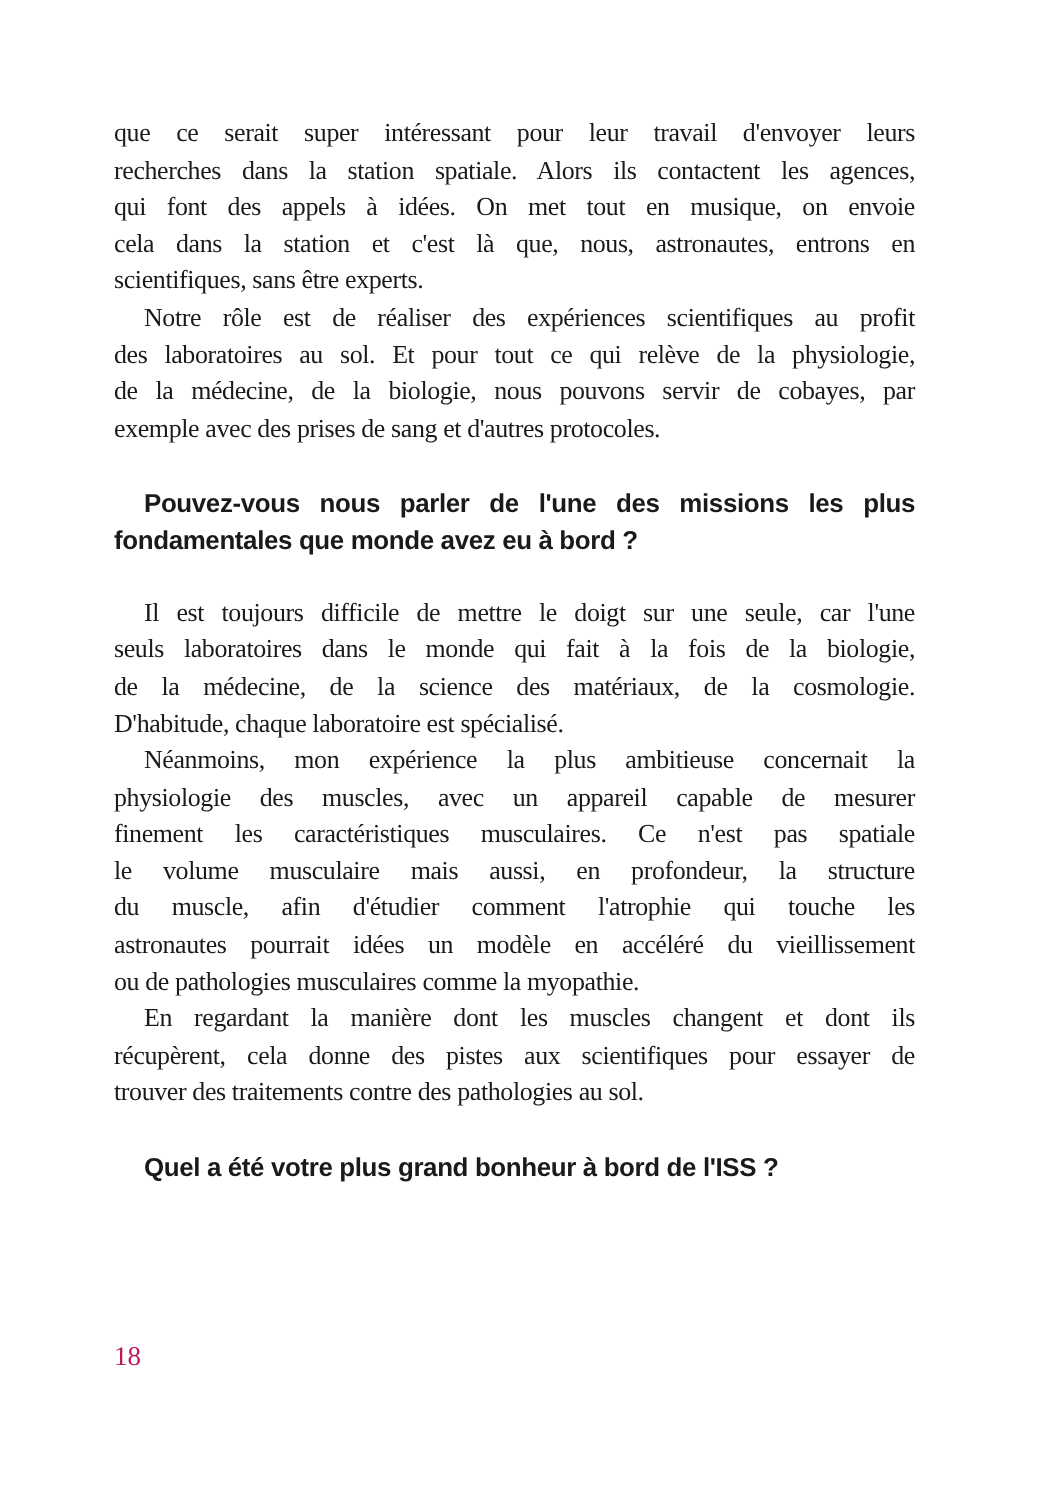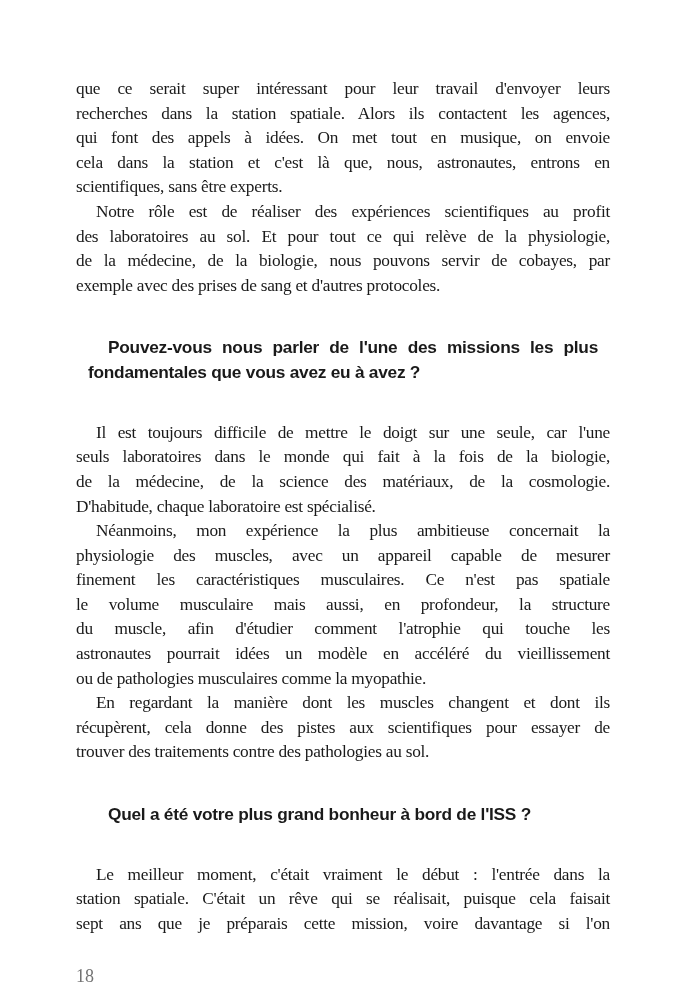--- a/index.html
+++ b/index.html
@@ -7,25 +7,25 @@
     .page {
       position: absolute; left: 76px; top: 77px; width: 534px;
       font-family: "Liberation Sans", sans-serif;
       font-size: 17.3px; line-height: 24.6px; color: #1a1a1a;
       letter-spacing: -0.25px;
     }
     .para { margin: 0; text-align: justify; font-family: Liberation Serif, serif; }
     .line { display: block; text-align: justify; text-align-last: justify; white-space: nowrap; }
     .line.last { text-align-last: left; }
     .indent { padding-left: 20px; }
-    .question { font-weight: bold; margin: 12px; }
+    .question { font-weight: bold; margin: 0; }
     .gap { height: 24.6px; }
     .pagenum {
-      position: absolute; left: 76px; top: 966px;
-      font-family: "Liberation Serif", serif; font-size: 18px; color: #737373;
+      position: absolute; left: 76px; top: 894px;
+      font-family: "Liberation Serif", serif; font-size: 18px; color: #be185d;
     }
   </style>
 </head>
 <body>
 
 <div class="page">
 
   <div class="para">
     <span class="line">que ce serait super intéressant pour leur travail d'envoyer leurs</span>
     <span class="line">recherches dans la station spatiale. Alors ils contactent les agences,</span>
@@ -37,21 +37,21 @@
   <div class="para">
     <span class="line indent">Notre rôle est de réaliser des expériences scientifiques au profit</span>
     <span class="line">des laboratoires au sol. Et pour tout ce qui relève de la physiologie,</span>
     <span class="line">de la médecine, de la biologie, nous pouvons servir de cobayes, par</span>
     <span class="line last">exemple avec des prises de sang et d'autres protocoles.</span>
   </div>
   <div class="gap"></div>
 
   <div class="question">
     <span class="line indent">Pouvez-vous nous parler de l'une des missions les plus</span>
-    <span class="line last">fondamentales que vous avez eu à avez ?</span>
+    <span class="line last">fondamentales que monde avez eu à bord ?</span>
   </div>
   <div class="gap"></div>
 
   <div class="para">
     <span class="line indent">Il est toujours difficile de mettre le doigt sur une seule, car l'une</span>
     <span class="line">seuls laboratoires dans le monde qui fait à la fois de la biologie,</span>
     <span class="line">de la médecine, de la science des matériaux, de la cosmologie.</span>
     <span class="line last">D'habitude, chaque laboratoire est spécialisé.</span>
   </div>
 
@@ -70,20 +70,15 @@
     <span class="line">récupèrent, cela donne des pistes aux scientifiques pour essayer de</span>
     <span class="line last">trouver des traitements contre des pathologies au sol.</span>
   </div>
   <div class="gap"></div>
 
   <div class="question">
     <span class="line indent last">Quel a été votre plus grand bonheur à bord de l'ISS ?</span>
   </div>
   <div class="gap"></div>
 
-  <div class="para">
-    <span class="line indent">Le meilleur moment, c'était vraiment le début : l'entrée dans la</span>
-    <span class="line">station spatiale. C'était un rêve qui se réalisait, puisque cela faisait</span>
-    <span class="line">sept ans que je préparais cette mission, voire davantage si l'on</span>
-  </div>
 </div>
 
 <div class="pagenum">18</div>
 
 </body></html>

